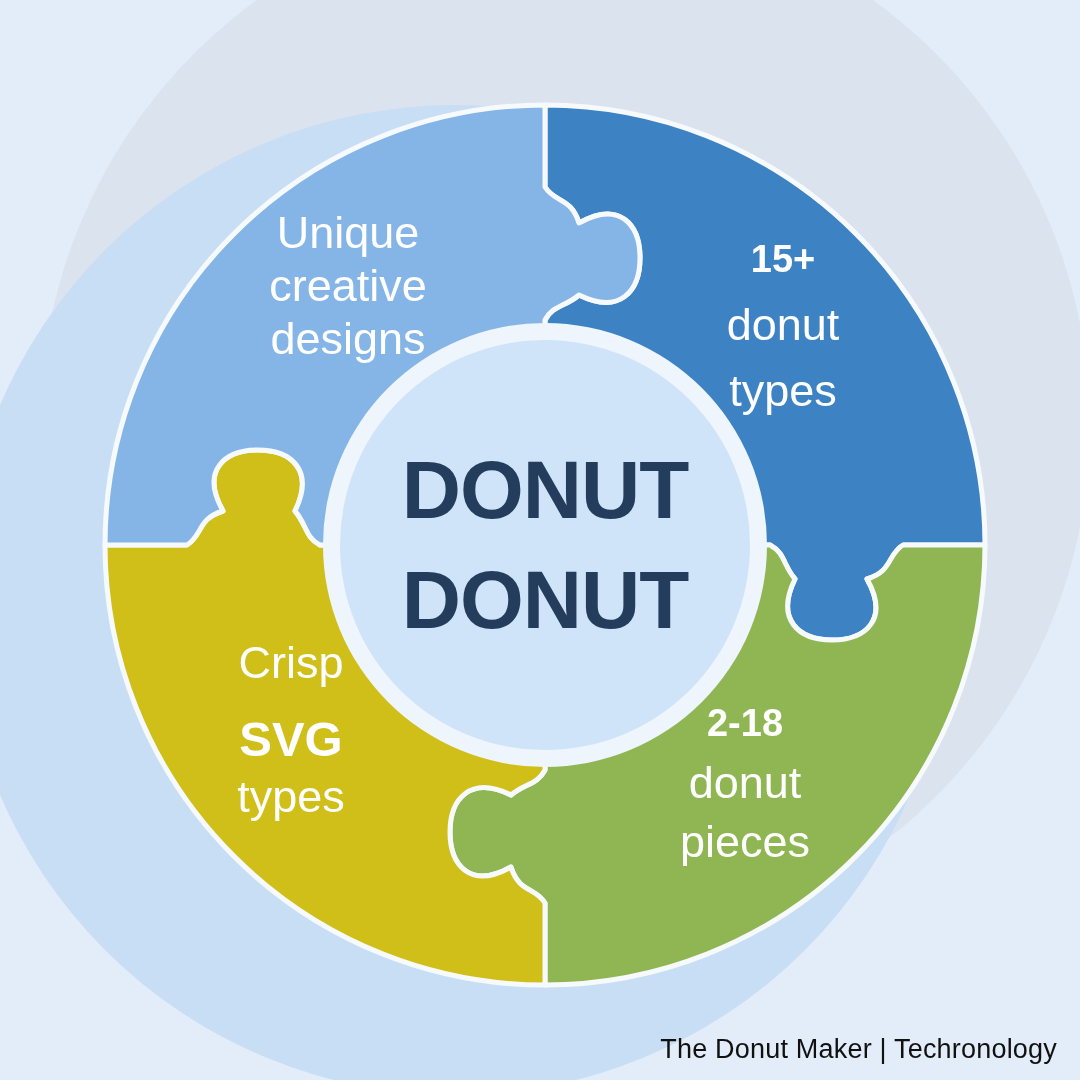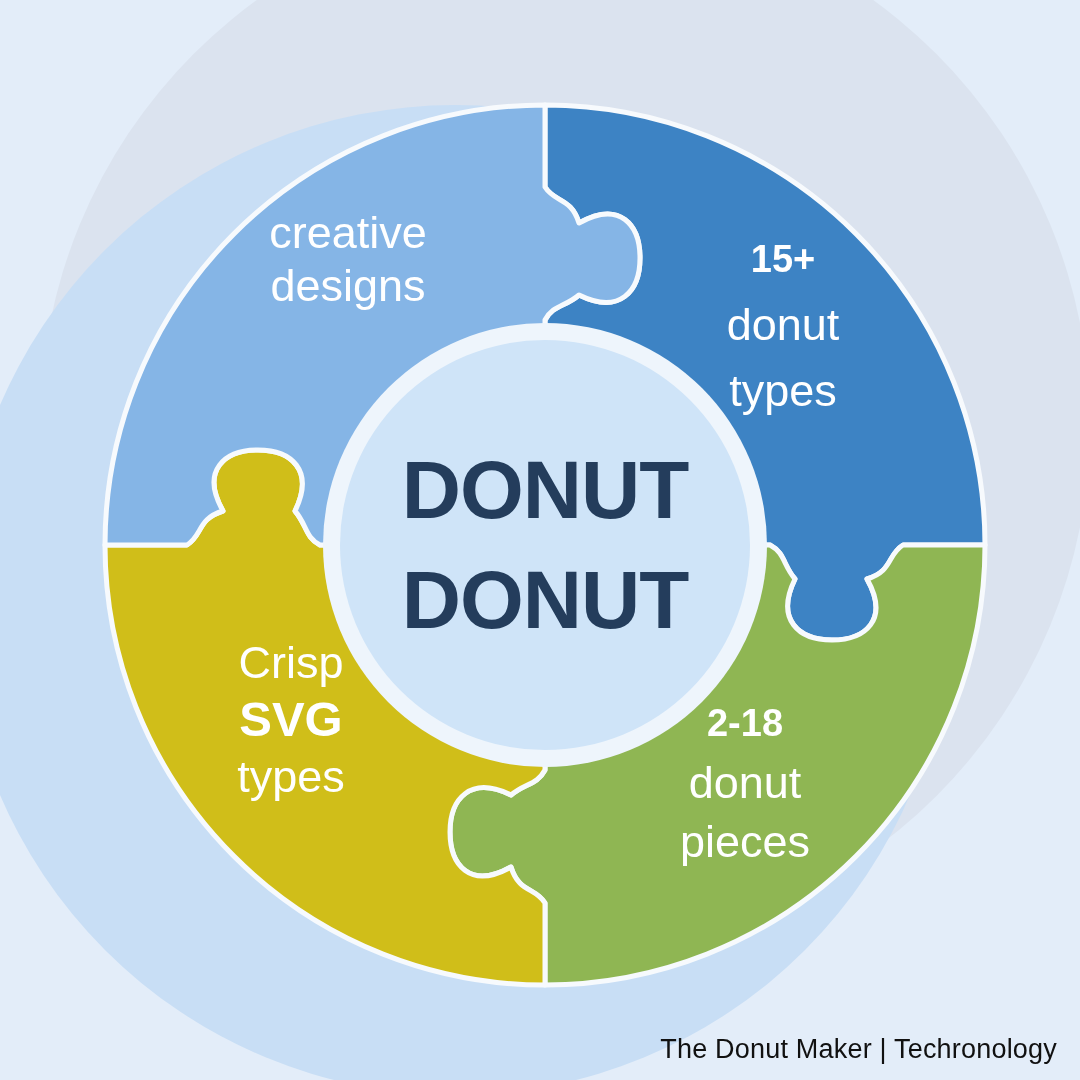--- a/index.html
+++ b/index.html
@@ -10,21 +10,21 @@
   }
   .stage{position:relative;width:1080px;height:1080px;}
   .stage > svg{position:absolute;left:0;top:0;}
 
   .label{
     position:absolute;text-align:center;color:#ffffff;
     font-size:45px;font-weight:normal;
   }
   .label span{display:block;}
   .label .b{font-weight:bold;font-size:38px;}
-  .label .bs{font-weight:bold;font-size:49px;}
+  .label .bs{font-weight:bold;font-size:49px;margin-top:20px;}
 
   .label-tl{left:178px;top:206px;width:340px;line-height:53px;}
   .label-tr{left:613px;top:226px;width:340px;line-height:66px;}
   .label-br{left:575px;top:694px;width:340px;line-height:59px;}
   .label-bl{left:121px;top:634px;width:340px;line-height:57px;}
 
   .center-title{
     position:absolute;left:325px;top:435px;width:440px;
     text-align:center;color:#243d5c;font-weight:bold;
     font-size:82px;line-height:110px;letter-spacing:-1px;
@@ -62,20 +62,21 @@
       <use href="#piece" transform="rotate(90)" fill="#8fb653"></use>
       <use href="#piece" transform="rotate(180)" fill="#d0be19"></use>
       <use href="#piece" transform="rotate(270)" fill="#85b5e6"></use>
     </g>
 
     <circle cx="545" cy="545" r="222" fill="#eef5fc"></circle>
     <circle cx="545" cy="545" r="205" fill="#cfe4f8"></circle>
   </svg>
 
   <div class="label label-tl">
+    <span>Unique</span>
     <span>creative</span>
     <span>designs</span>
   </div>
 
   <div class="label label-tr">
     <span class="b">15+</span>
     <span>donut</span>
     <span>types</span>
   </div>
 

